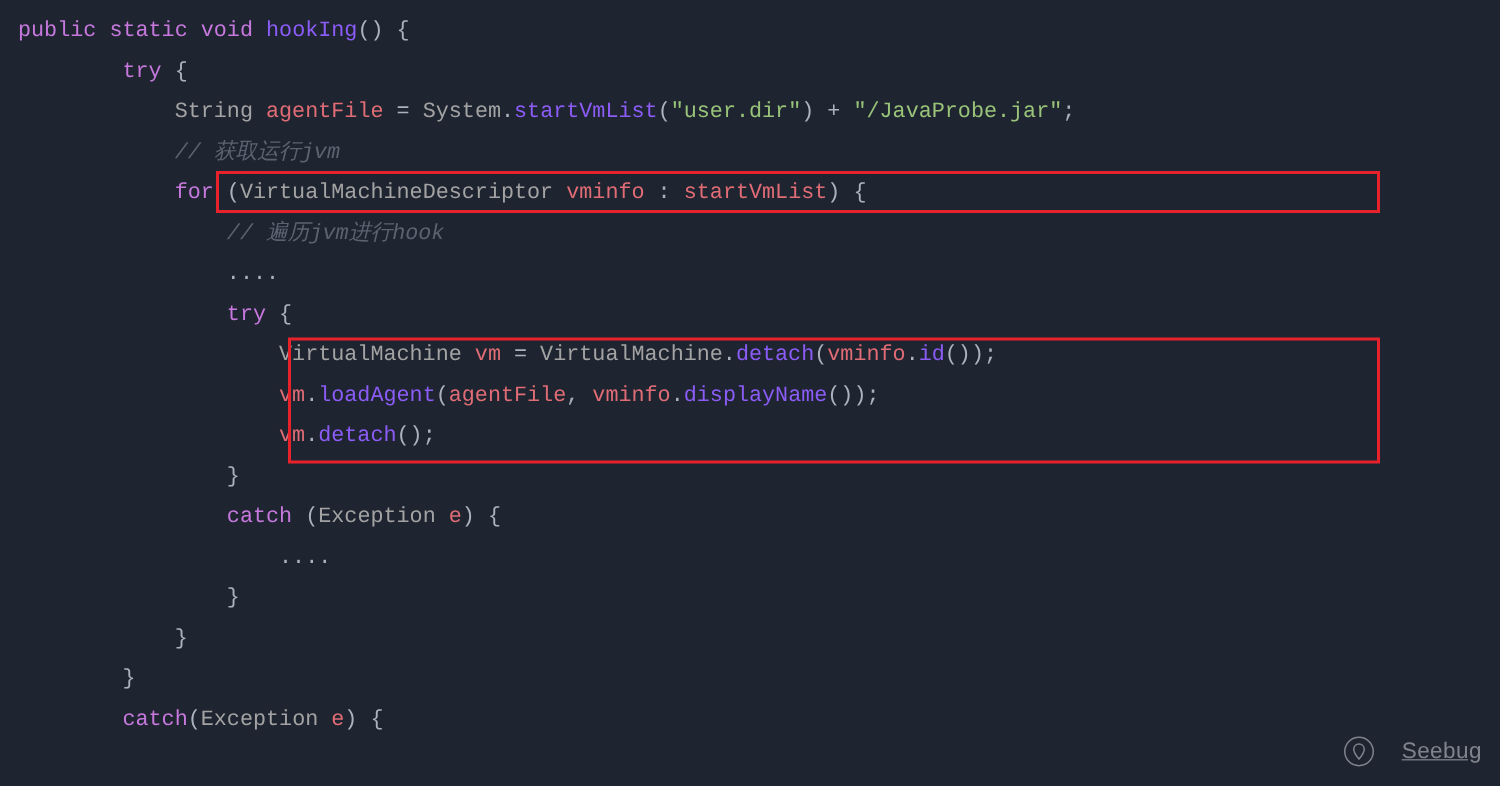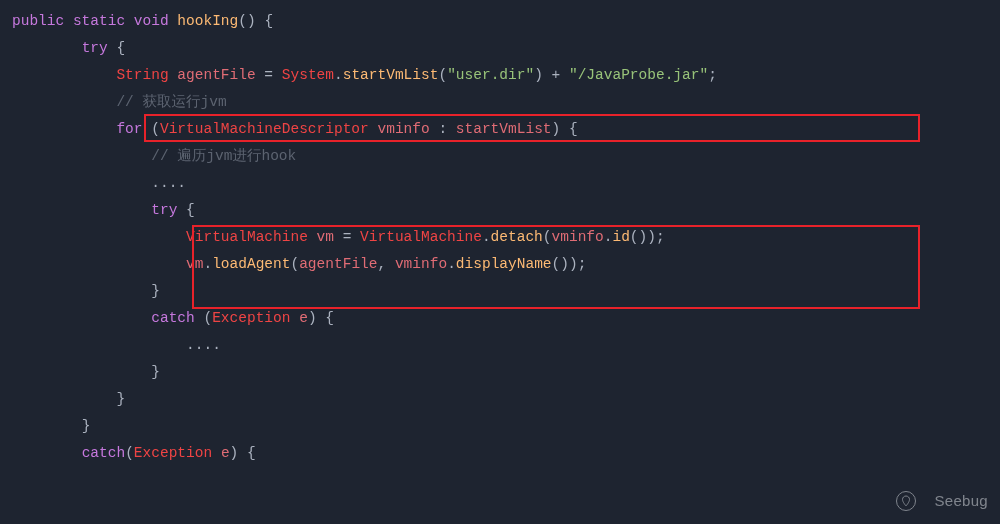--- a/index.html
+++ b/index.html
@@ -17,25 +17,25 @@
     .code-area {
       padding: 8px 0 0 0;
       position: relative;
     }
     .line {
       white-space: pre;
       padding-left: 12px;
       position: relative;
     }
     .kw { color: #c678dd; text-align: center; }
-    .type { color: #ef4444; }
-    .method { color: #fdba74; }
+    .type { color: #a3a3a3; }
+    .method { color: #8b5cf6; }
     .var { color: #e06c75; }
     .str { color: #98c379; }
-    .comment { color: #5c6370; }
+    .comment { color: #5c6370; font-style: italic; }
     .op { color: #abb2bf; }
     .punct { color: #abb2bf; }
     .paren { color: #abb2bf; }
     .dots { color: #abb2bf; }
     
     .highlight-box {
       position: absolute;
       border: 2px solid #e8222a;
       pointer-events: none;
       z-index: 10;
@@ -54,20 +54,21 @@
     }
     
     .watermark {
       position: absolute;
       right: 12px;
       bottom: 10px;
       display: flex;
       align-items: center;
       gap: 18px;
       opacity: 0.55;
+      text-decoration: underline;
     }
     .watermark-icon {
       width: 20px;
       height: 20px;
       border: 1.5px solid #cfd3d8;
       border-radius: 50%;
       display: flex;
       align-items: center;
       justify-content: center;
     }
@@ -101,20 +102,21 @@
   <div class="line">                <span class="comment">// 遍历jvm进行hook</span></div>
 
   <div class="line">                <span class="dots">....</span></div>
 
   <div class="line">                <span class="kw">try</span><span class="punct"> {</span></div>
 
   <div class="line">                    <span class="type">VirtualMachine</span> <span class="var">vm</span><span class="op"> = </span><span class="type">VirtualMachine</span><span class="punct">.</span><span class="method">detach</span><span class="paren">(</span><span class="var">vminfo</span><span class="punct">.</span><span class="method">id</span><span class="paren">());</span></div>
 
   <div class="line">                    <span class="var">vm</span><span class="punct">.</span><span class="method">loadAgent</span><span class="paren">(</span><span class="var">agentFile</span><span class="punct">, </span><span class="var">vminfo</span><span class="punct">.</span><span class="method">displayName</span><span class="paren">());</span></div>
 
+  <div class="line">                    <span class="var">vm</span><span class="punct">.</span><span class="method">detach</span><span class="punct">();</span></div>
 
   <div class="line">                <span class="punct">}</span></div>
 
   <div class="line">                <span class="kw">catch</span><span class="paren"> (</span><span class="type">Exception</span> <span class="var">e</span><span class="paren">) {</span></div>
 
   <div class="line">                    <span class="dots">....</span></div>
 
   <div class="line">                <span class="punct">}</span></div>
 
   <div class="line">            <span class="punct">}</span></div>

